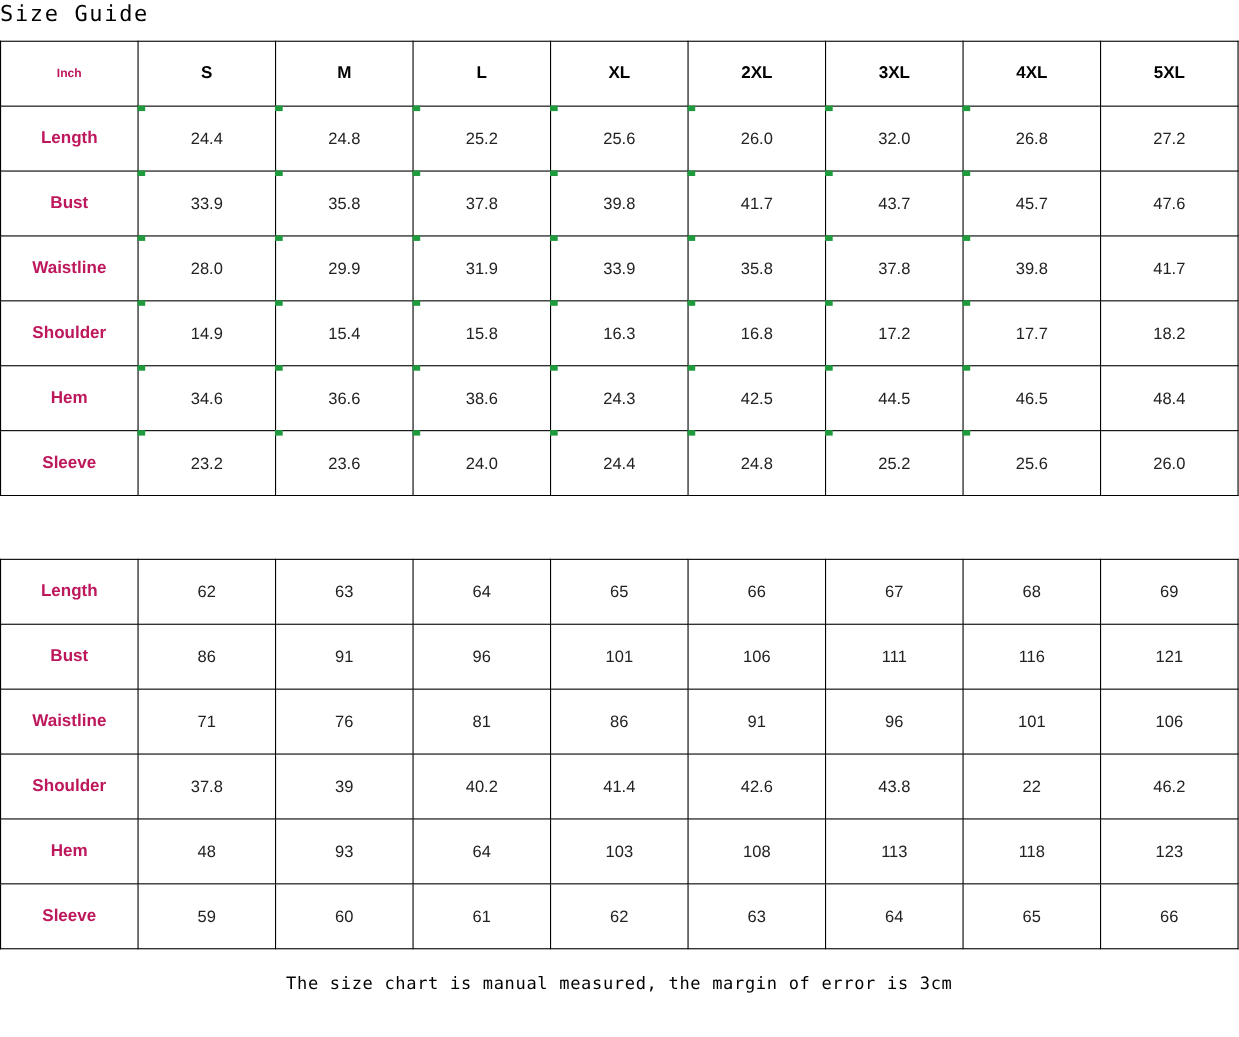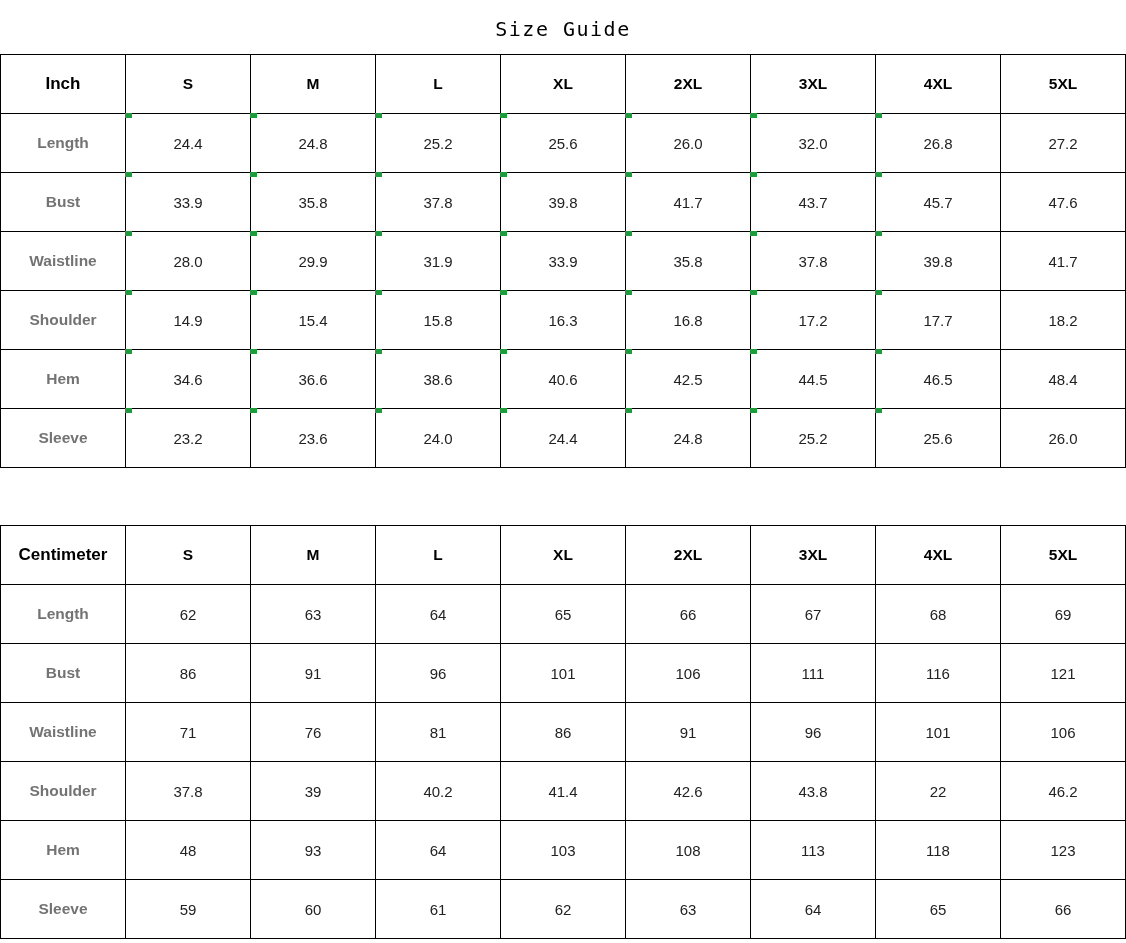--- a/index.html
+++ b/index.html
@@ -14,52 +14,50 @@
     color: #000000;
     overflow: hidden;
   }
   .page {
     position: relative;
     width: 1126px;
     height: 943px;
     box-sizing: border-box;
   }
   .title {
-    text-align: center;
     font-family: "DejaVu Sans Mono", monospace;
     font-size: 20px;
     letter-spacing: 1.5px;
     color: #000;
-    padding-top: 17px;
     padding-bottom: 13px;
     line-height: 1.2;
   }
   table.size-table {
     border-collapse: collapse;
     width: 1126px;
     table-layout: fixed;
   }
   table.size-table td {
     border: 1px solid #000000;
     height: 56px;
     text-align: center;
     vertical-align: middle;
     font-size: 15px;
     color: #222;
     position: relative;
   }
   table.size-table td.hdr-label {
     font-weight: bold;
-    font-size: 17px;
-    color: #000000;
+    font-size: 11px;
+    color: #be185d;
   }
   table.size-table td.row-label {
     font-weight: bold;
     font-size: 15.5px;
-    color: #737373;
+    color: #be185d;
   }
   table.size-table td.hdr-size {
     font-weight: bold;
     font-size: 15.5px;
     color: #000;
   }
   
   col.c-label { width: 125px; }
   col.c-size  { width: 125px; }
 
@@ -165,21 +163,21 @@
         <td class="mark">17.2</td>
         <td class="mark">17.7</td>
         <td>18.2</td>
       </tr>
 
       <tr>
         <td class="row-label">Hem</td>
         <td class="mark">34.6</td>
         <td class="mark">36.6</td>
         <td class="mark">38.6</td>
-        <td class="mark">40.6</td>
+        <td class="mark">24.3</td>
         <td class="mark">42.5</td>
         <td class="mark">44.5</td>
         <td class="mark">46.5</td>
         <td>48.4</td>
       </tr>
 
       <tr>
         <td class="row-label">Sleeve</td>
         <td class="mark">23.2</td>
         <td class="mark">23.6</td>
@@ -201,31 +199,20 @@
         <col class="c-size">
         <col class="c-size">
         <col class="c-size">
         <col class="c-size">
       <col class="c-size">
         <col class="c-size">
         <col class="c-size">
         <col class="c-size">
     </colgroup>
     <tbody>
-      <tr>
-        <td class="hdr-label">Centimeter</td>
-        <td class="hdr-size">S</td>
-        <td class="hdr-size">M</td>
-        <td class="hdr-size">L</td>
-        <td class="hdr-size">XL</td>
-        <td class="hdr-size">2XL</td>
-        <td class="hdr-size">3XL</td>
-        <td class="hdr-size">4XL</td>
-        <td class="hdr-size">5XL</td>
-      </tr>
 
       <tr>
         <td class="row-label">Length</td>
         <td>62</td>
         <td>63</td>
         <td>64</td>
         <td>65</td>
         <td>66</td>
         <td>67</td>
         <td>68</td>

